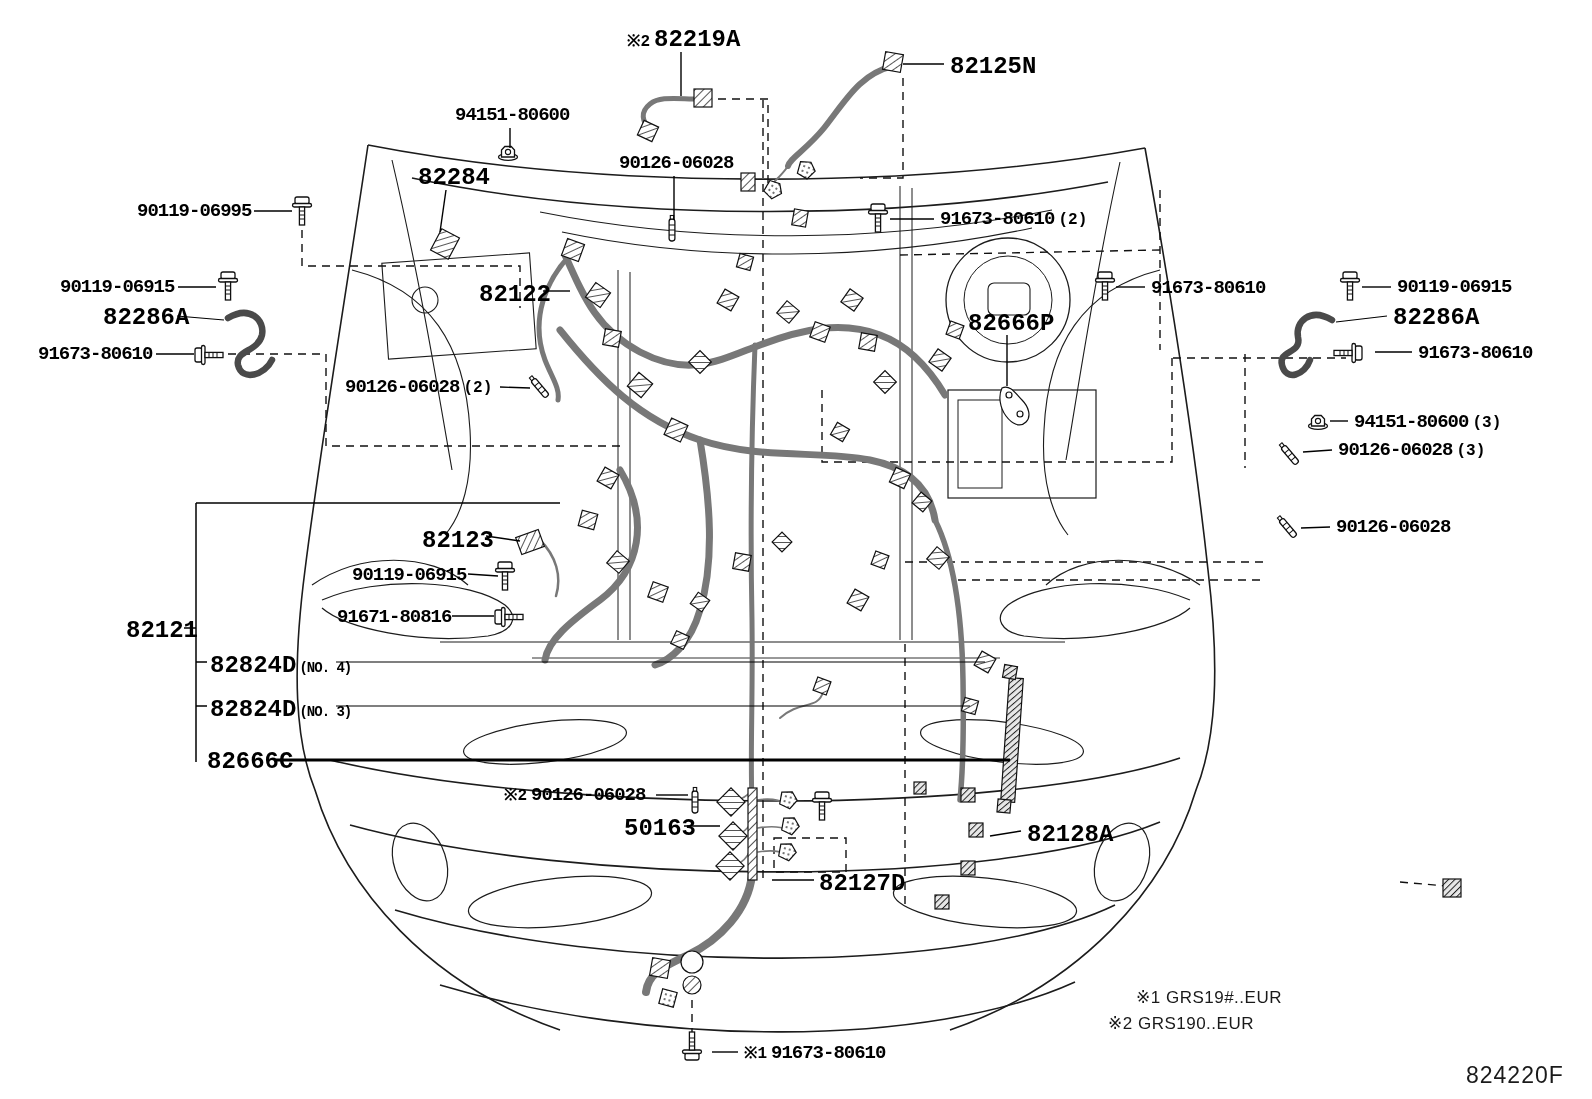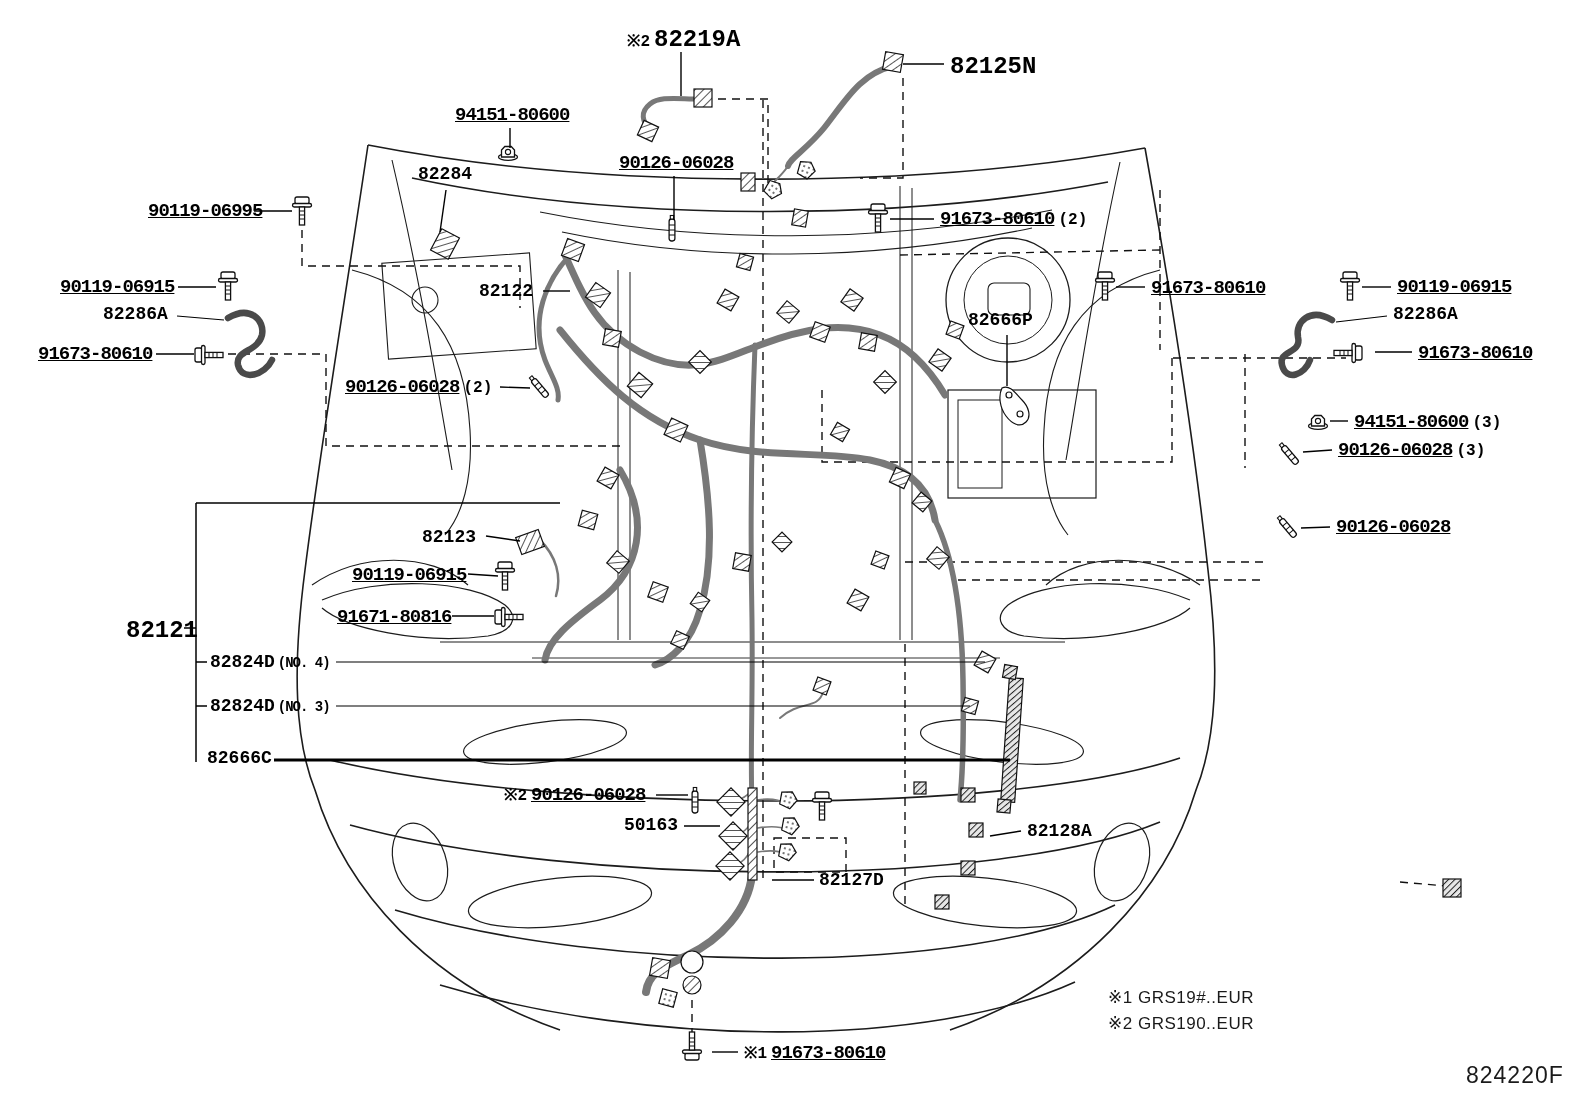--- a/index.html
+++ b/index.html
@@ -1,21 +1,21 @@
 <!DOCTYPE html>
 <html><head>
 <meta charset="utf-8">
 <style>
   html,body{margin:0;padding:0;background:#ffffff;}
   .stage{position:relative;width:1592px;height:1099px;background:#fff;overflow:hidden;
          font-family:"Liberation Mono","DejaVu Sans Mono",monospace;}
   .art{position:absolute;left:0;top:0;}
   .lbl{position:absolute;white-space:nowrap;color:#000;line-height:1.05;}
-  .fast{font-size:19px;font-weight:700;letter-spacing:-1px;text-decoration:underline;}
-  .part{font-size:18px;font-weight:800;letter-spacing:0px;}
+  .fast{font-size:19px;font-weight:700;letter-spacing:-1px;}
+  .part{font-size:24px;font-weight:800;letter-spacing:0px;}
   .big{font-size:24px;}
   .pre{font-size:16px;font-weight:700;margin-right:4px;}
   .suf{font-size:16px;font-weight:700;margin-left:4px;}
   .suf-sm{font-size:14px;font-weight:700;margin-left:3px;letter-spacing:-1px;}
   .note{position:absolute;white-space:nowrap;font-family:"Liberation Sans","DejaVu Sans",sans-serif;
         font-size:17px;color:#1a1a1a;letter-spacing:0.5px;}
   .code{position:absolute;white-space:nowrap;font-family:"Liberation Sans","DejaVu Sans",sans-serif;
         font-size:23px;color:#1a1a1a;letter-spacing:1px;}
 </style>
 </head>
@@ -275,21 +275,21 @@
         <line x1="274" y1="760" x2="1010" y2="760" stroke-width="3"></line>
       </g>
     </g>
   </svg>
 
   <div class="lbl" style="left:627px;top:27px"><span class="pre">※2</span><span class="part big">82219A</span></div>
   <div class="lbl" style="left:950px;top:54px"><span class="part big">82125N</span></div>
   <div class="lbl" style="left:455px;top:106px"><span class="fast">94151-80600</span></div>
   <div class="lbl" style="left:619px;top:154px"><span class="fast">90126-06028</span></div>
   <div class="lbl" style="left:418px;top:165px"><span class="part">82284</span></div>
-  <div class="lbl" style="left:148px;top:202px"><span class="fast">90119-06995</span></div>
+  <div class="lbl" style="left:137px;top:202px"><span class="fast">90119-06995</span></div>
   <div class="lbl" style="left:940px;top:210px"><span class="fast">91673-80610</span><span class="suf">(2)</span></div>
   <div class="lbl" style="left:60px;top:278px"><span class="fast">90119-06915</span></div>
   <div class="lbl" style="left:103px;top:305px"><span class="part">82286A</span></div>
   <div class="lbl" style="left:38px;top:345px"><span class="fast">91673-80610</span></div>
   <div class="lbl" style="left:479px;top:282px"><span class="part">82122</span></div>
   <div class="lbl" style="left:1151px;top:279px"><span class="fast">91673-80610</span></div>
   <div class="lbl" style="left:968px;top:311px"><span class="part">82666P</span></div>
   <div class="lbl" style="left:1397px;top:278px"><span class="fast">90119-06915</span></div>
   <div class="lbl" style="left:1393px;top:305px"><span class="part">82286A</span></div>
   <div class="lbl" style="left:1418px;top:344px"><span class="fast">91673-80610</span></div>
@@ -303,16 +303,16 @@
   <div class="lbl" style="left:126px;top:618px"><span class="part big">82121</span></div>
   <div class="lbl" style="left:210px;top:653px"><span class="part">82824D</span><span class="suf-sm">(NO. 4)</span></div>
   <div class="lbl" style="left:210px;top:697px"><span class="part">82824D</span><span class="suf-sm">(NO. 3)</span></div>
   <div class="lbl" style="left:207px;top:749px"><span class="part">82666C</span></div>
   <div class="lbl" style="left:504px;top:786px"><span class="pre">※2</span><span class="fast">90126-06028</span></div>
   <div class="lbl" style="left:624px;top:816px"><span class="part">50163</span></div>
   <div class="lbl" style="left:819px;top:871px"><span class="part">82127D</span></div>
   <div class="lbl" style="left:1027px;top:822px"><span class="part">82128A</span></div>
   <div class="lbl" style="left:744px;top:1044px"><span class="pre">※1</span><span class="fast">91673-80610</span></div>
 
-  <div class="note" style="left:1108px;top:987px">※1 GRS19#..EUR</div>
+  <div class="note" style="left:1136px;top:987px">※1 GRS19#..EUR</div>
   <div class="note" style="left:1108px;top:1013px">※2 GRS190..EUR</div>
   <div class="code" style="left:1466px;top:1062px">824220F</div>
 </div>
 
 </body></html>

